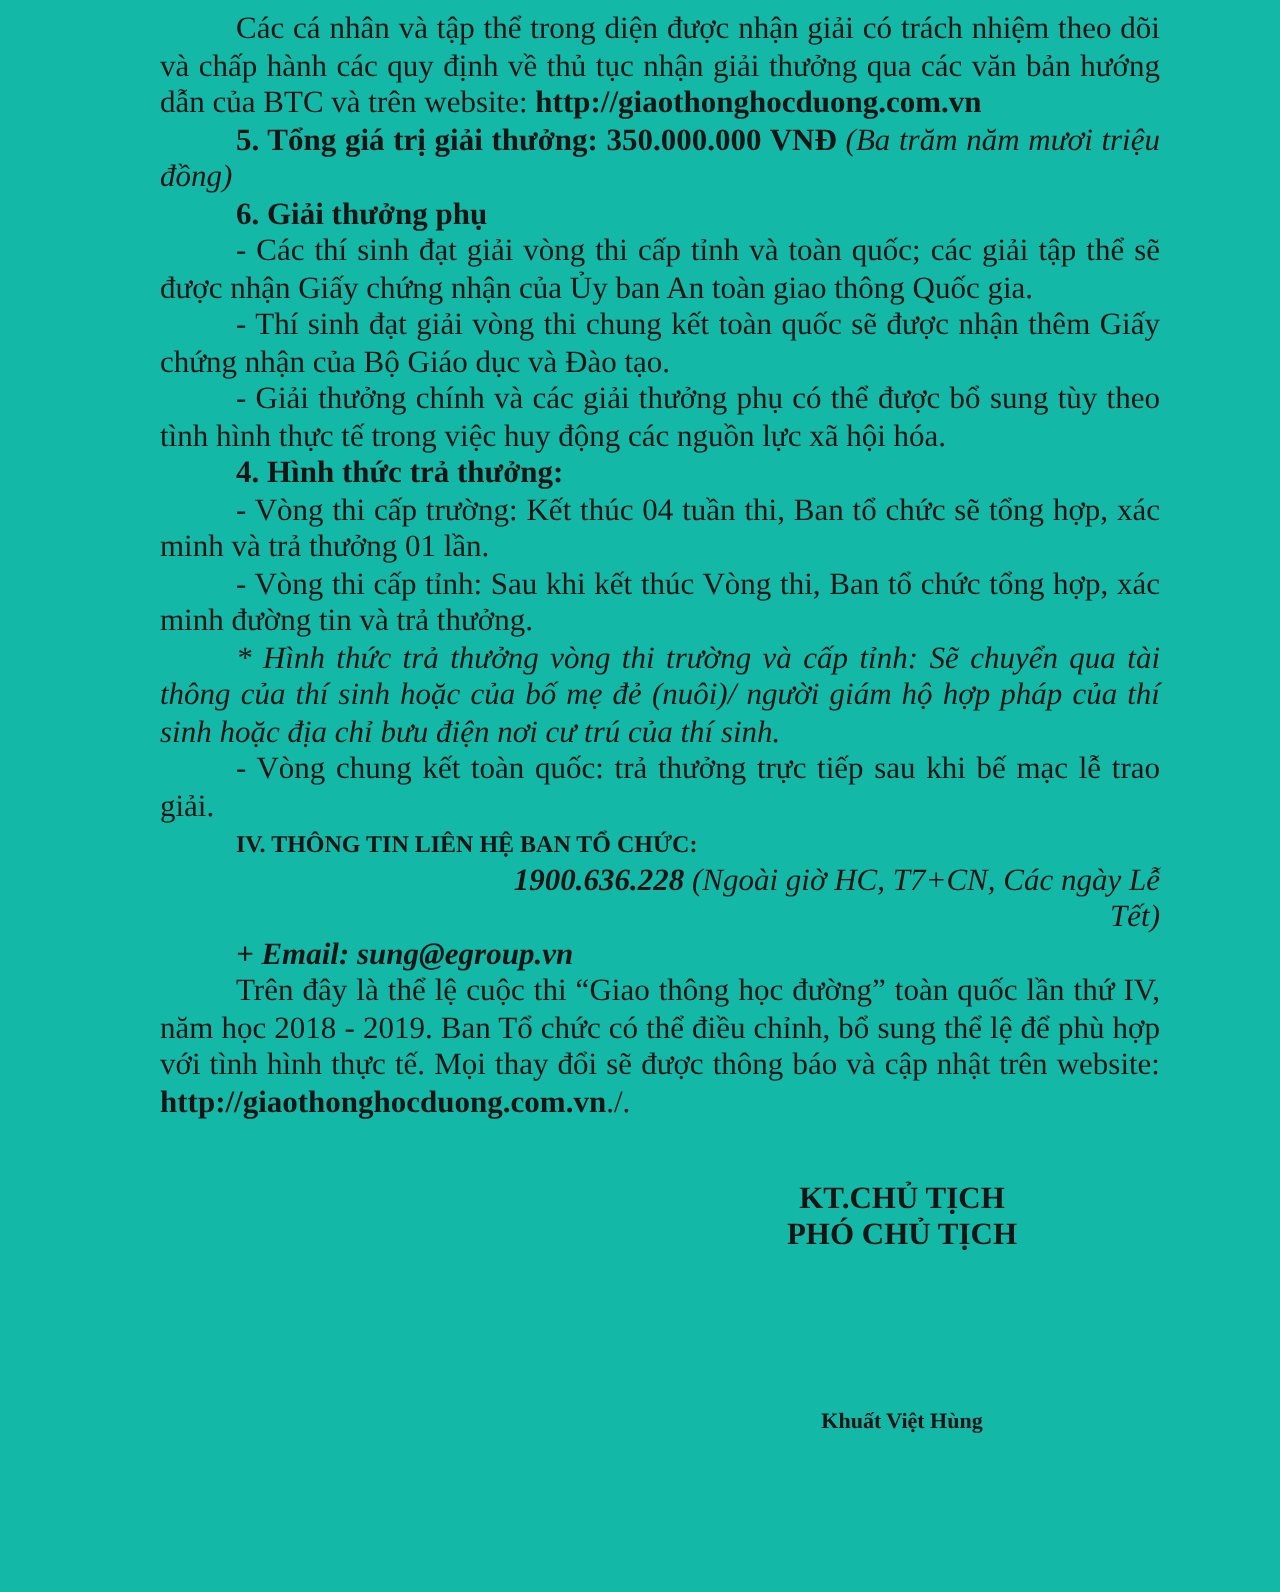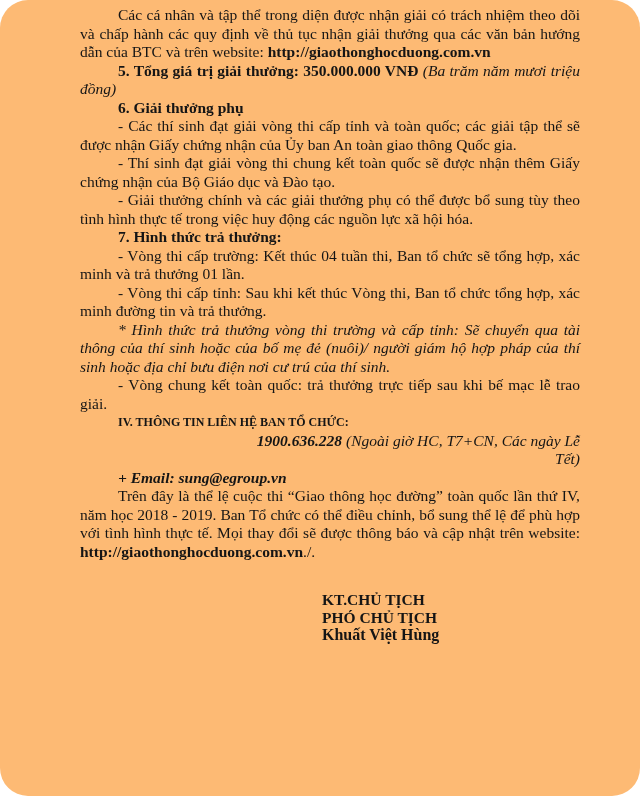--- a/index.html
+++ b/index.html
@@ -7,63 +7,63 @@
     width: 640px; height: 796px;
     background: #ffffff;
     font-family: "Liberation Serif", "DejaVu Serif", serif;
     color: #151515;
   }
   .page {
     box-sizing: border-box;
     width: 640px; height: 796px;
     padding: 6px 60px 0 80px;
     overflow: hidden;
-    background: #fdba74;
-    border-radius: 28px;
+    background: #14b8a6;
   }
   .p {
     margin: 0;
     font-size: 15.5px;
     line-height: 18.5px;
     text-align: justify;
     text-indent: 38px;
   }
   .b  { font-weight: bold; }
   .i  { font-style: italic; }
   .bi { font-weight: bold; font-style: italic; }
   .h4 { font-weight: bold; font-size: 12px; }
   .hotline2 { text-align: right; text-indent: 152px; }
   .sig {
     margin-top: 30px;
     margin-left: 242px;
     width: 258px;
+    text-align: center;
     font-weight: bold;
     font-size: 15.5px;
     line-height: 17.5px;
   }
-  .sig-name { font-size: 16px; }
+  .sig-name { margin-top: 77px; font-size: 11px; }
 </style>
 </head>
 <body>
 
 <div class="page">
 
   <p class="p"><span>Các cá nhân và tập thể trong diện được nhận giải có trách nhiệm theo dõi và chấp hành các quy định về thủ tục nhận giải thưởng qua các văn bản hướng dẫn của BTC và trên website: </span><span class="b">http://giaothonghocduong.com.vn</span></p>
 
   <p class="p"><span class="b">5. Tổng giá trị giải thưởng: 350.000.000 VNĐ </span><span class="i">(Ba trăm năm mươi triệu đồng)</span></p>
 
   <p class="p b">6. Giải thưởng phụ</p>
 
   <p class="p">- Các thí sinh đạt giải vòng thi cấp tỉnh và toàn quốc; các giải tập thể sẽ được nhận Giấy chứng nhận của Ủy ban An toàn giao thông Quốc gia.</p>
 
   <p class="p">- Thí sinh đạt giải vòng thi chung kết toàn quốc sẽ được nhận thêm Giấy chứng nhận của Bộ Giáo dục và Đào tạo.</p>
 
   <p class="p">- Giải thưởng chính và các giải thưởng phụ có thể được bổ sung tùy theo tình hình thực tế trong việc huy động các nguồn lực xã hội hóa.</p>
 
-  <p class="p b">7. Hình thức trả thưởng:</p>
+  <p class="p b">4. Hình thức trả thưởng:</p>
 
   <p class="p">- Vòng thi cấp trường: Kết thúc 04 tuần thi, Ban tổ chức sẽ tổng hợp, xác minh và trả thưởng 01 lần.</p>
 
   <p class="p">- Vòng thi cấp tỉnh: Sau khi kết thúc Vòng thi, Ban tổ chức tổng hợp, xác minh đường tin và trả thưởng.</p>
 
   <p class="p i">* Hình thức trả thưởng vòng thi trường và cấp tỉnh: Sẽ chuyển qua tài thông của thí sinh hoặc của bố mẹ đẻ (nuôi)/ người giám hộ hợp pháp của thí sinh hoặc địa chỉ bưu điện nơi cư trú của thí sinh.</p>
 
   <p class="p">- Vòng chung kết toàn quốc: trả thưởng trực tiếp sau khi bế mạc lễ trao giải.</p>
 
   <p class="p h4">IV. THÔNG TIN LIÊN HỆ BAN TỔ CHỨC:</p>

